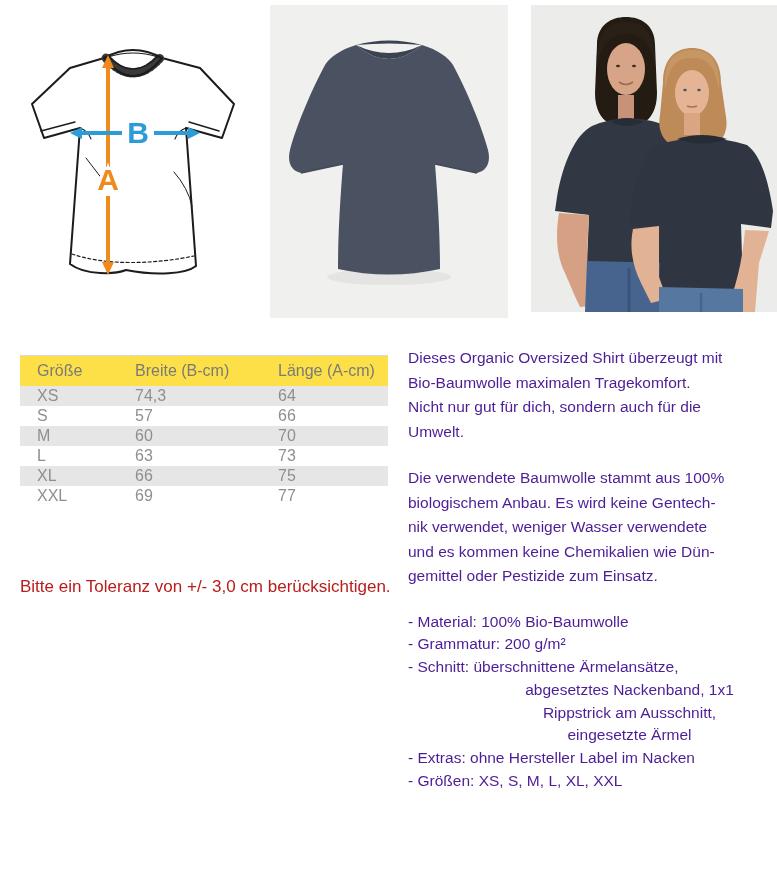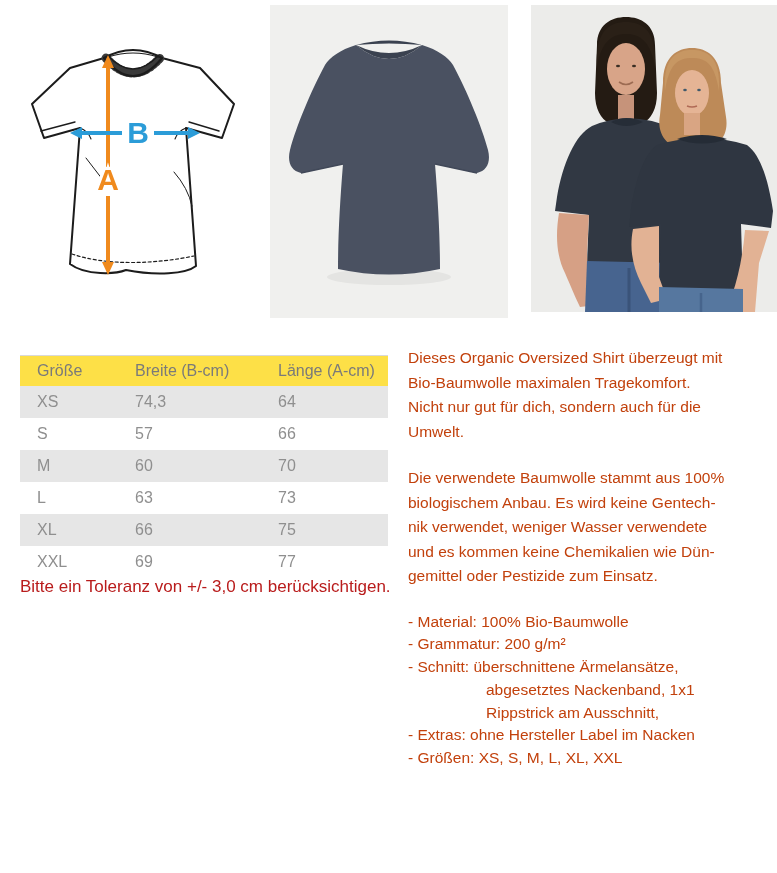--- a/index.html
+++ b/index.html
@@ -11,33 +11,33 @@
   .photo-product{position:absolute;left:270px;top:5px;width:238px;height:313px;}
   .photo-models{position:absolute;left:531px;top:5px;width:246px;height:307px;}
   .diagram svg,.photo-product svg,.photo-models svg{display:block;width:100%;height:100%;}
 
   
   .size-table{position:absolute;left:20px;top:355px;width:368px;
               border-collapse:collapse;table-layout:fixed;font-size:16px;}
   .size-table th,.size-table td{font-weight:400;text-align:left;padding:0;white-space:nowrap;}
   .size-table thead tr{height:30px;background:#fde047;}
   .size-table thead th{color:#7a7a7a;border-top:1px solid #d9d9d9;}
-  .size-table tbody tr{height:32px;}
+  .size-table tbody tr{height:20px;}
   .size-table tbody tr:nth-child(odd){background:#e6e6e6;}
   .size-table tbody td{color:#8f8f8f;}
   .size-table th:first-child,.size-table td:first-child{padding-left:17px;}
   .col-size{width:115px;}.col-breite{width:143px;}.col-laenge{width:110px;}
 
   .tolerance{position:absolute;left:20px;top:577px;font-size:17px;color:#b91c1c;}
 
   
-  .description{position:absolute;left:408px;top:346px;width:365px;color:#c2410c;font-size:15.5px;}
+  .description{position:absolute;left:408px;top:346px;width:365px;color:#4c1d95;font-size:15.5px;}
   .description .para{line-height:24.5px;margin:0 0 22px 0;}
   .details{margin-top:0;line-height:22.8px;}
-  .details .indent{padding-left:78px;}
+  .details .indent{padding-left:78px;text-align:center;}
 </style>
 </head>
 <body>
 
 <div class="page">
 
   <div class="diagram">
     <svg viewBox="0 0 214 238">
 
       <g stroke-linejoin="round" stroke-linecap="round">
@@ -207,18 +207,19 @@
           <div>und es kommen keine Chemikalien wie Dün-</div>
           <div>gemittel oder Pestizide zum Einsatz.</div>
         </div>
       </div>
     <div class="details">
         <div>- Material: 100% Bio-Baumwolle</div>
         <div>- Grammatur: 200 g/m²</div>
         <div>- Schnitt: überschnittene Ärmelansätze,</div>
         <div class="indent">abgesetztes Nackenband, 1x1</div>
         <div class="indent">Rippstrick am Ausschnitt,</div>
+        <div class="indent">eingesetzte Ärmel</div>
         <div>- Extras: ohne Hersteller Label im Nacken</div>
         <div>- Größen: XS, S, M, L, XL, XXL</div>
       </div>
   </div>
 
 </div>
 
 </body></html>

